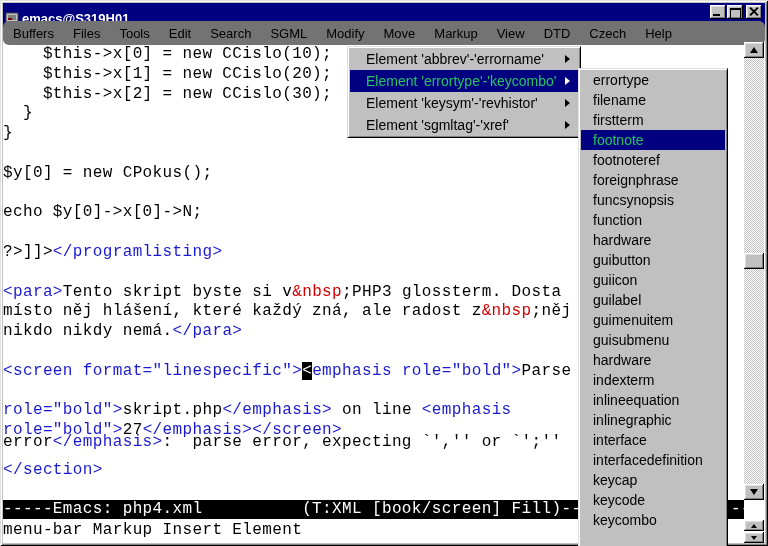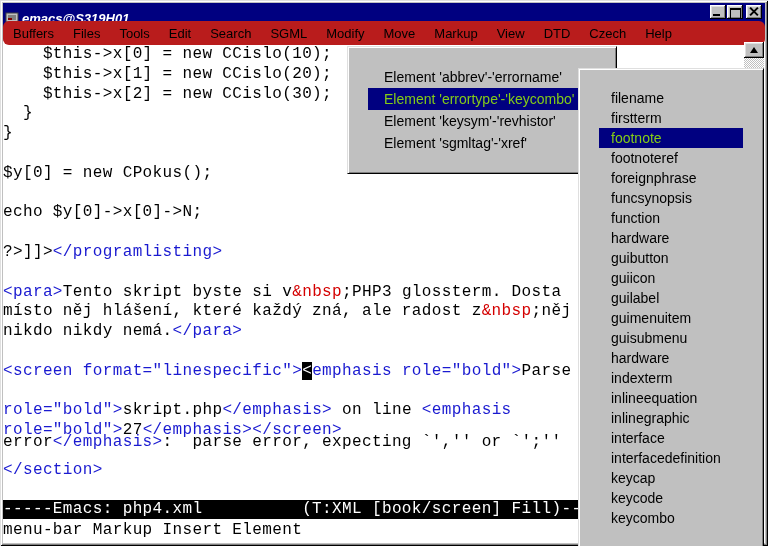--- a/index.html
+++ b/index.html
@@ -13,21 +13,21 @@
   .frame{
     position:absolute;inset:0;z-index:15;pointer-events:none;
     box-shadow:
       inset 1px 1px 0 #dfdfdf, inset -1px -1px 0 #000000,
       inset 2px 2px 0 #ffffff, inset -2px -2px 0 #808080;
   }
   
   .titlebar{
     position:absolute;left:3px;top:3px;width:762px;height:32px;
     background:var(--titlebar,#000080);
-    display:flex;align-items:center;z-index:4;font-style:italic;
+    display:flex;align-items:center;z-index:4;
   }
   .app-icon{width:14px;height:14px;margin:0 3px 0 2px;flex:0 0 auto;}
   .title-text{
     color:#ffffff;font-size:13px;font-weight:bold;line-height:18px;
     white-space:nowrap;
   }
   .tb-buttons{position:absolute;right:3px;top:2px;display:flex;}
   .tb-btn{
     width:16px;height:14px;background:#c0c0c0;position:relative;margin-left:1px;
     box-shadow:inset -1px -1px 0 #000000,inset 1px 1px 0 #ffffff,
@@ -38,21 +38,21 @@
   .glyph-max{position:absolute;left:3px;top:3px;width:9px;height:8px;border:1px solid #000;border-top-width:2px;}
   .glyph-close{position:absolute;left:3px;top:2px;width:9px;height:9px;}
   .glyph-close::before,.glyph-close::after{
     content:"";position:absolute;left:4px;top:-1px;width:2px;height:11px;background:#000;
   }
   .glyph-close::before{transform:rotate(45deg);}
   .glyph-close::after{transform:rotate(-45deg);}
   
   .menubar{
     position:absolute;left:3px;top:21px;width:762px;height:24px;
-    background:#b91c1c;display:flex;align-items:center;z-index:4;
+    background:#737373;display:flex;align-items:center;z-index:4;
     font-size:13px;color:#000;border-radius:6px;
   }
   .menubar .mitem{padding:2px 9px;margin-left:1px;white-space:nowrap;}
   
   .content{
     position:absolute;left:3px;top:41px;width:762px;height:502px;
     background:#ffffff;z-index:1;
   }
   .mono{
     font-family:Liberation Mono, monospace;
@@ -95,36 +95,36 @@
   .arr.up{border-left:4px solid transparent;border-right:4px solid transparent;border-bottom:6px solid #000;}
   .arr.down{border-left:4px solid transparent;border-right:4px solid transparent;border-top:6px solid #000;}
   .sb-mini{position:absolute;left:744px;top:520px;width:20px;height:23px;z-index:5;}
   .sb-mini .sb-btn{height:11px;}
   .sb-mini .sb-btn.up{top:0;}
   .sb-mini .sb-btn.down{top:12px;bottom:auto;}
   .arr.s-up{border-left:3px solid transparent;border-right:3px solid transparent;border-bottom:4px solid #000;}
   .arr.s-down{border-left:3px solid transparent;border-right:3px solid transparent;border-top:4px solid #000;}
   
   .popup{
-    position:absolute;background:#c0c0c0;padding:19px;
+    position:absolute;background:#c0c0c0;padding:1px;
     border:1px solid;border-color:#dfdfdf #000000 #000000 #dfdfdf;
     box-shadow:inset 1px 1px 0 #ffffff, inset -1px -1px 0 #808080;
     font-size:14px;color:#000;
   }
   .menu1{left:347px;top:46px;width:230px;z-index:25;}
   .menu1 .pitem{
     position:relative;height:22px;line-height:22px;padding-left:16px;
     margin:0 1px;white-space:nowrap;
   }
   .menu2{left:578px;top:68px;width:146px;height:482px;z-index:30;overflow:hidden;}
   .menu2 .pitem{
     position:relative;height:20px;line-height:20px;padding-left:12px;
     margin:0 1px;white-space:nowrap;
   }
-  .pitem.sel{background:var(--hilite,#000080);color:#84cc16;}
+  .pitem.sel{background:var(--hilite,#000080);color:#22c55e;}
   .sub-arrow{
     position:absolute;right:8px;top:50%;margin-top:-4px;width:0;height:0;
     border-top:4px solid transparent;border-bottom:4px solid transparent;
     border-left:5px solid #000;
   }
   .pitem.sel .sub-arrow{border-left-color:#ffffff;}
 </style>
 </head>
 <body>
 
@@ -216,20 +216,21 @@
     </div>
 </div>
 
 <div class="popup menu1" id="menu1">
     <div class="pitem">Element 'abbrev'-'errorname'<i class="sub-arrow"></i></div>
     <div class="pitem sel">Element 'errortype'-'keycombo'<i class="sub-arrow"></i></div>
     <div class="pitem">Element 'keysym'-'revhistor'<i class="sub-arrow"></i></div>
     <div class="pitem">Element 'sgmltag'-'xref'<i class="sub-arrow"></i></div>
   </div>
 <div class="popup menu2" id="menu2">
+    <div class="pitem">errortype</div>
     <div class="pitem">filename</div>
     <div class="pitem">firstterm</div>
     <div class="pitem sel">footnote</div>
     <div class="pitem">footnoteref</div>
     <div class="pitem">foreignphrase</div>
     <div class="pitem">funcsynopsis</div>
     <div class="pitem">function</div>
     <div class="pitem">hardware</div>
     <div class="pitem">guibutton</div>
     <div class="pitem">guiicon</div>

